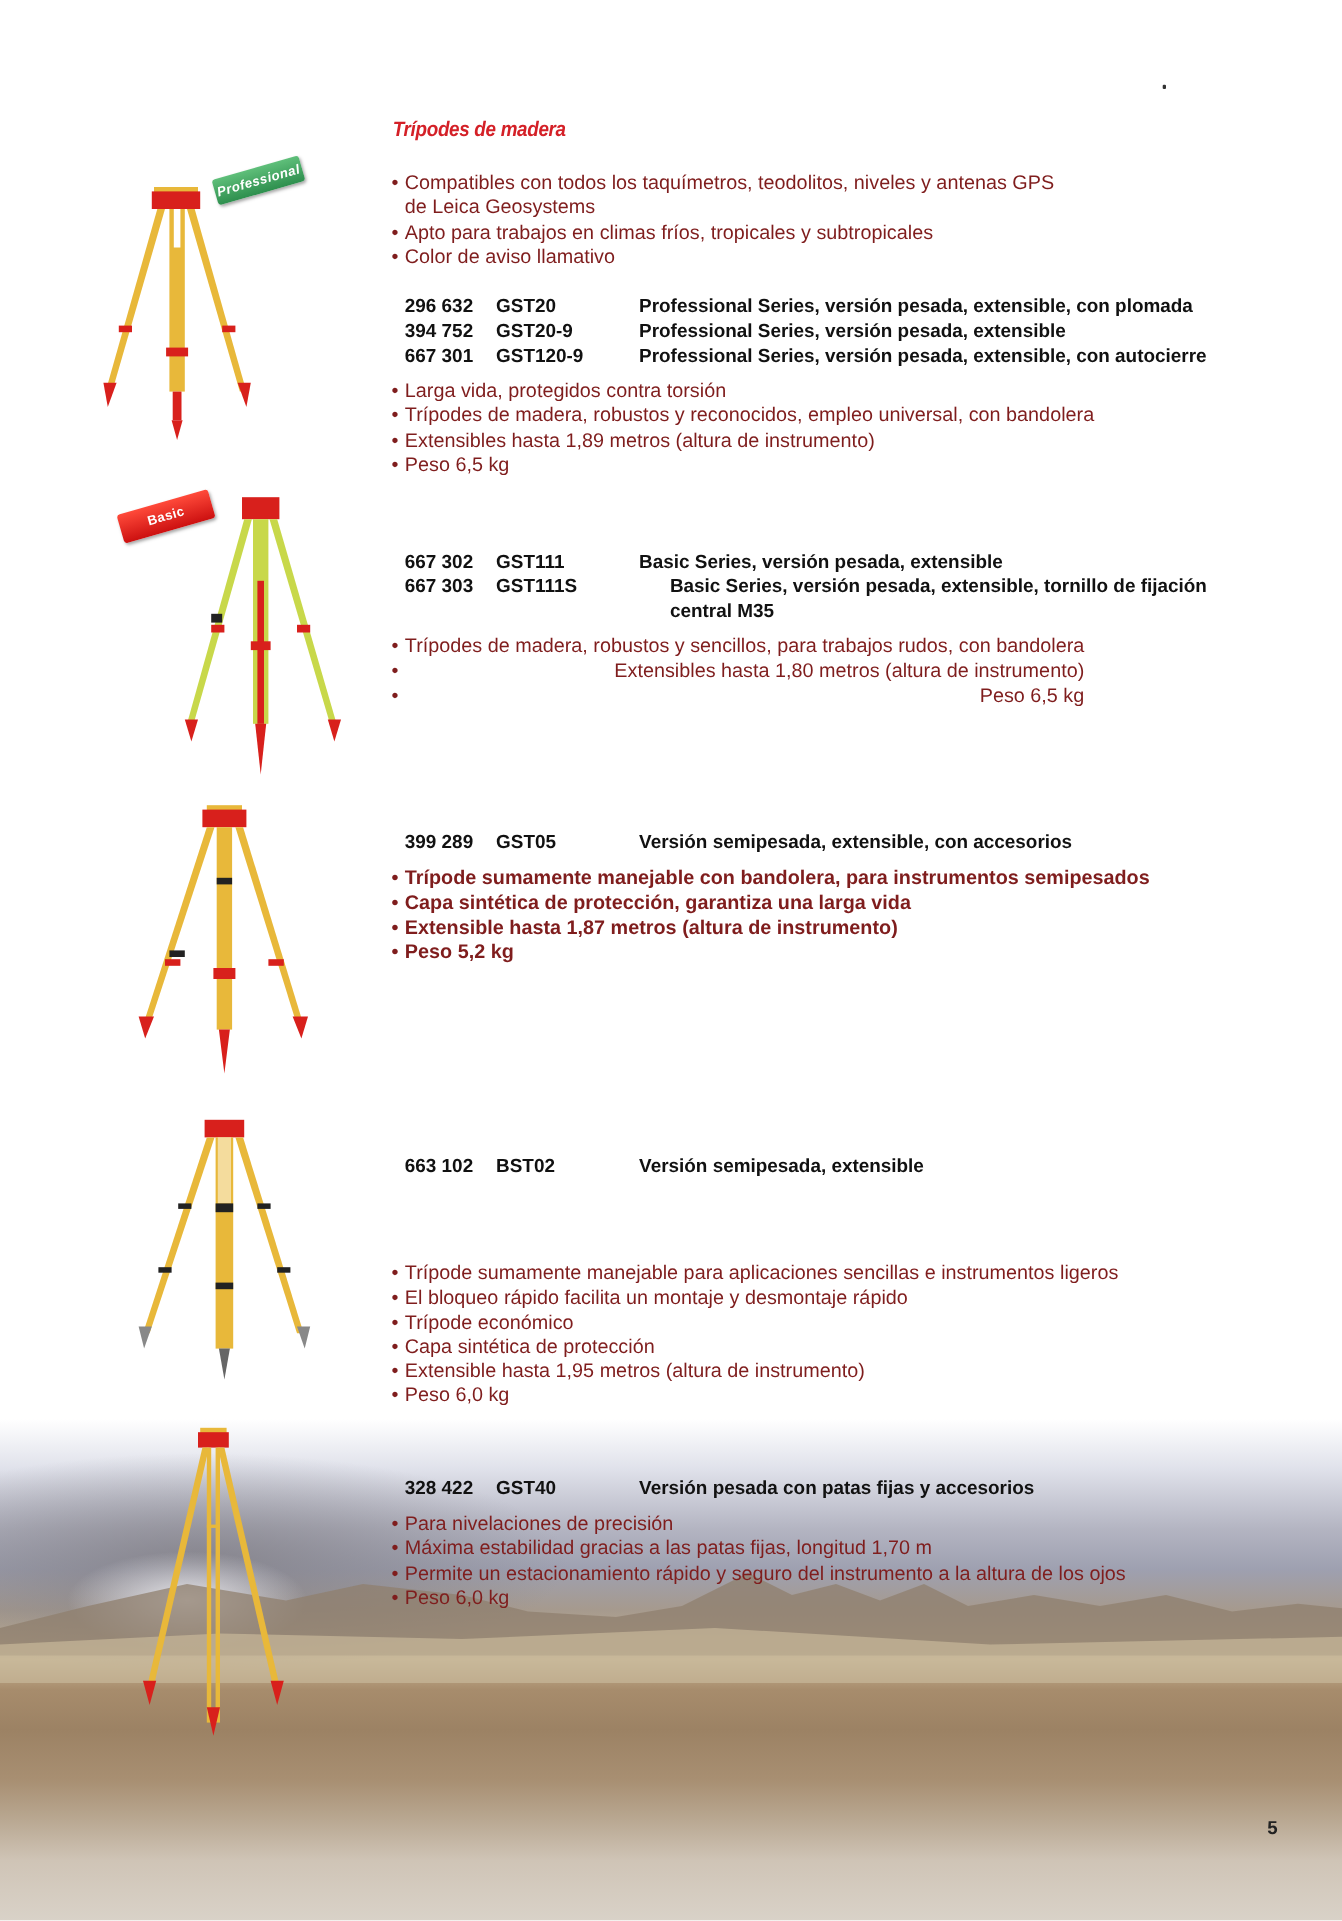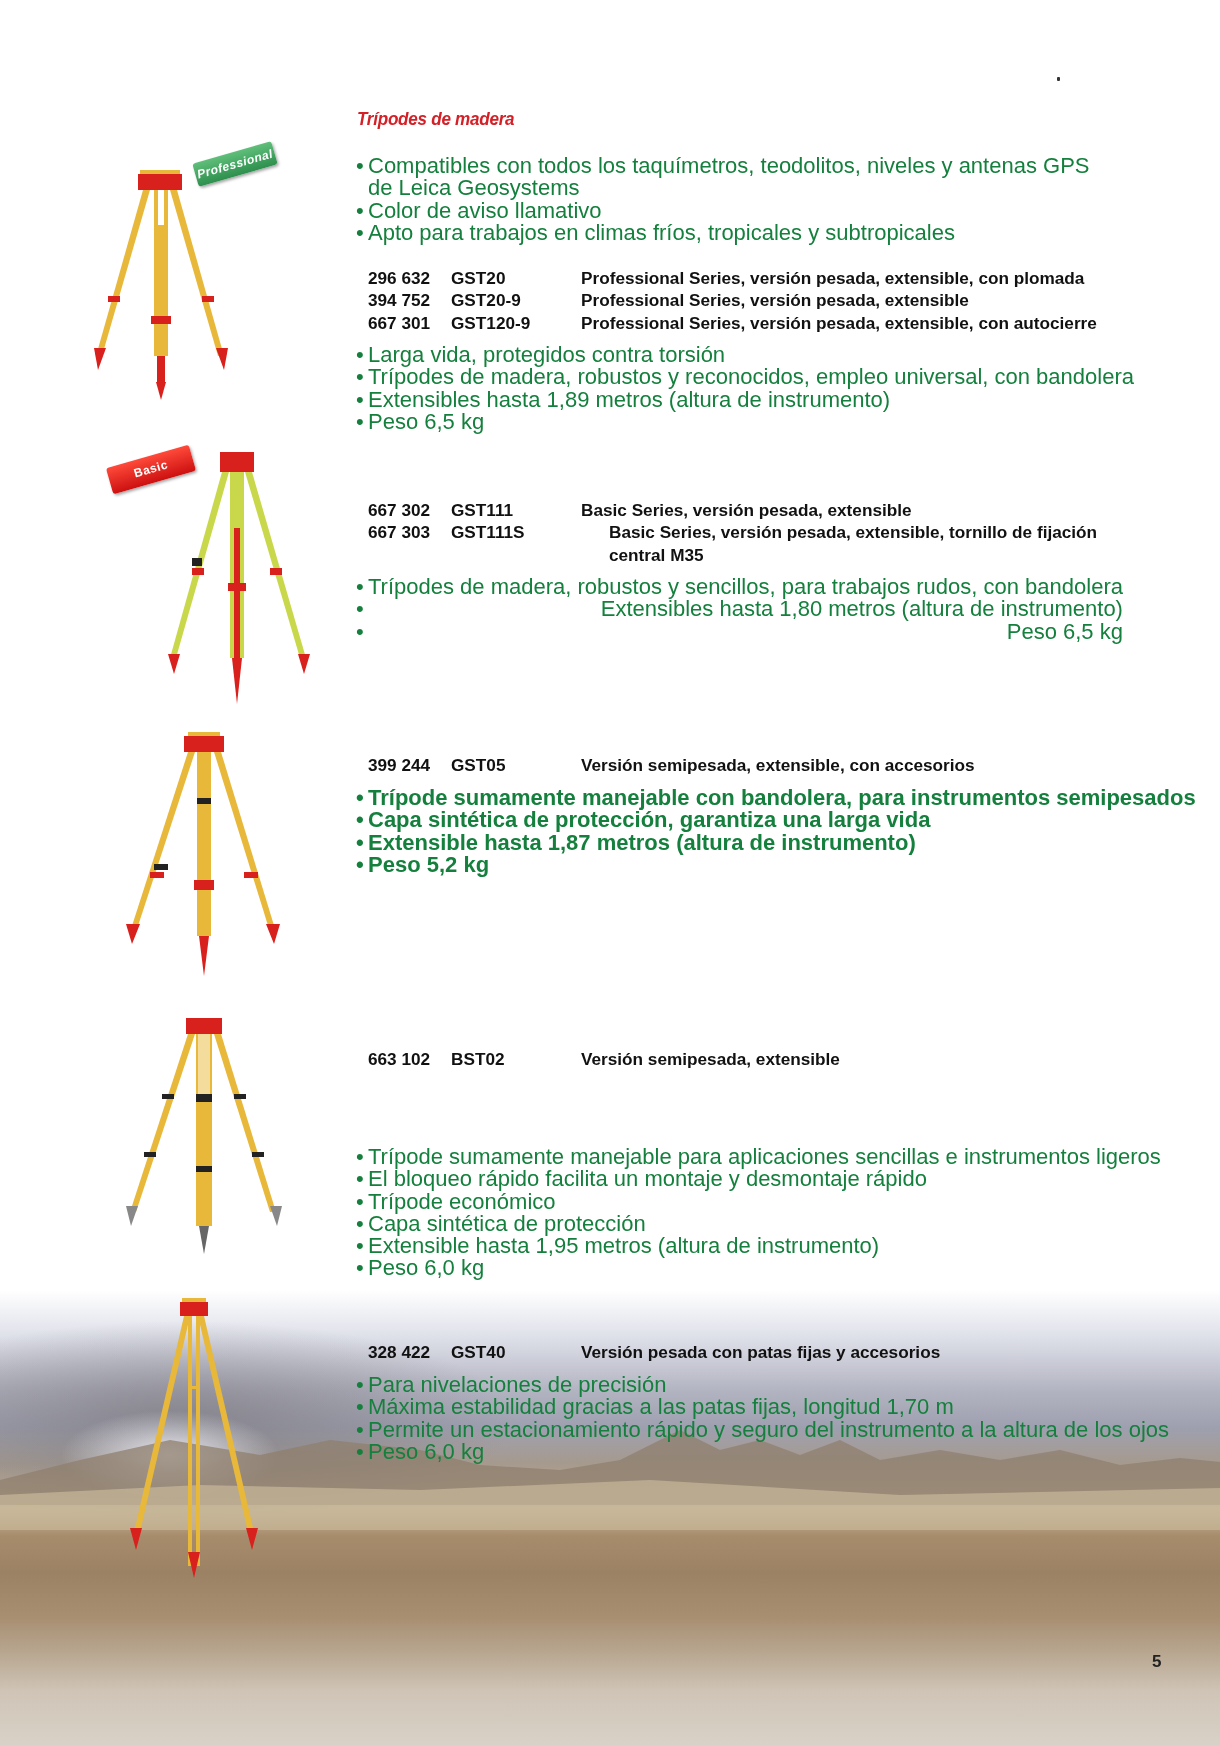--- a/index.html
+++ b/index.html
@@ -39,21 +39,21 @@
   .landscape svg { position: absolute; left: 0; top: 0; }
 
   .title {
     position: absolute; left: 357px; top: 108px;
     font-size: 19px; font-weight: bold; font-style: italic;
     color: #d42027; letter-spacing: -0.3px;
     transform: scaleX(0.9); transform-origin: left top;
   }
   .bullets {
     position: absolute; left: 356px; margin: 0; padding: 0; list-style: none;
-    font-size: 22px; line-height: 22.3px; color: #15803d;
+    font-size: 18px; line-height: 22.3px; color: #7f1d1d;
   }
   .bullets li { position: relative; padding-left: 12px; white-space: nowrap; }
   .bullets li::before { content: "\2022"; position: absolute; left: 0; top: 0; }
   .codes {
     position: absolute; left: 356px; font-size: 17.2px; font-weight: bold;
     line-height: 22.3px; color: #111;
   }
   .code-row { position: relative; height: 22.3px; white-space: nowrap; }
   .code-row .num { position: absolute; left: 12px; }
   .code-row .model { position: absolute; left: 95px; }
@@ -95,22 +95,22 @@
     <path d="M0 205 L200 195 L420 200 L650 190 L900 205 L1220 198 L1220 240 L0 240 Z" fill="#c8b89a" opacity="0.7"></path>
   </svg>
 </div>
 
 <div class="speck"></div>
 
 <div class="title">Trípodes de madera</div>
 
 <ul class="bullets" style="top:155px;">
   <li><span>Compatibles con todos los taquímetros, teodolitos, niveles y antenas GPS</span><br><span>de Leica Geosystems</span></li>
+  <li>Apto para trabajos en climas fríos, tropicales y subtropicales</li>
   <li>Color de aviso llamativo</li>
-  <li>Apto para trabajos en climas fríos, tropicales y subtropicales</li>
 </ul>
 
 <div class="badge badge-pro">Professional</div>
 <div class="badge badge-basic">Basic</div>
 
 <svg class="tripod" style="left:88px;top:168px;" width="150" height="236" viewBox="0 0 150 236">
   <rect x="52" y="2" width="40" height="6" fill="#e8b83a"></rect>
   <rect x="50" y="6" width="44" height="16" fill="#d8201c"></rect>
   <polygon points="55,22 62,22 14,188 8,188" fill="#e8b83a"></polygon>
   <polygon points="82,22 89,22 136,188 130,188" fill="#e8b83a"></polygon>
@@ -223,21 +223,21 @@
   </div>
 </div>
 <ul class="bullets" style="top:576px;text-align:right;">
   <li>Trípodes de madera, robustos y sencillos, para trabajos rudos, con bandolera</li>
   <li>Extensibles hasta 1,80 metros (altura de instrumento)</li>
   <li>Peso 6,5 kg</li>
 </ul>
 
 <div class="codes" style="top:754px;">
   <div class="code-row">
-    <span class="num">399 244</span>
+    <span class="num">399 289</span>
     <span class="model">GST05</span>
     <span class="desc">Versión semipesada, extensible, con accesorios</span>
   </div>
 </div>
 <ul class="bullets" style="top:787px;font-weight:bold;">
   <li>Trípode sumamente manejable con bandolera, para instrumentos semipesados</li>
   <li>Capa sintética de protección, garantiza una larga vida</li>
   <li>Extensible hasta 1,87 metros (altura de instrumento)</li>
   <li>Peso 5,2 kg</li>
 </ul>

